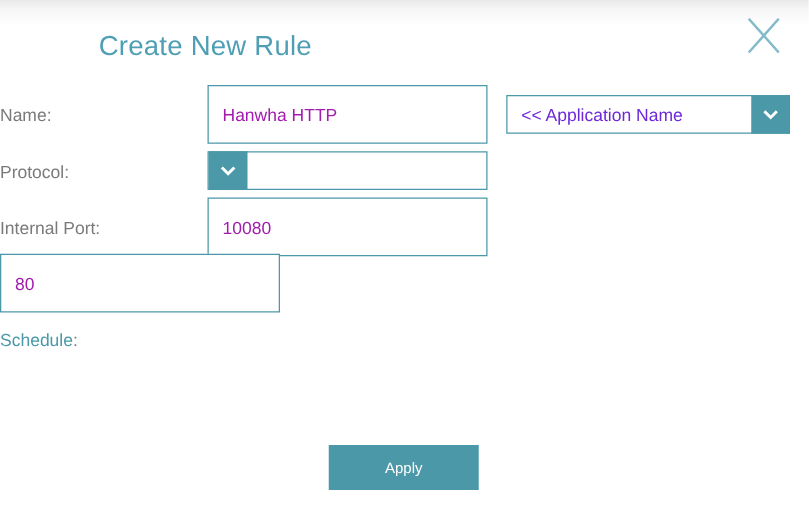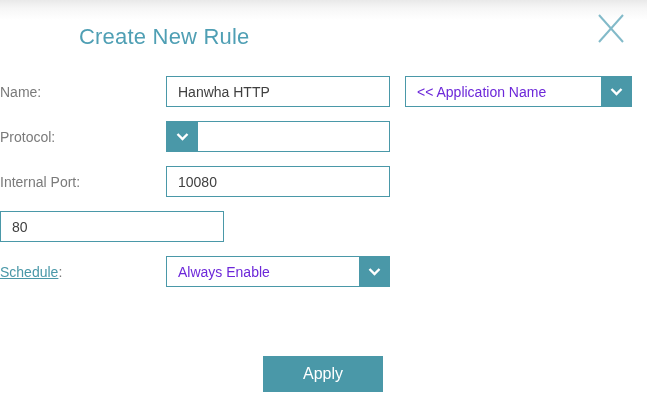--- a/index.html
+++ b/index.html
@@ -52,30 +52,29 @@
     flex: 0 0 157px;
     text-align: left;
     font-size: 14px;
     color: #7a7a7a;
     padding-right: 0;
     margin-right: 9px;
     white-space: nowrap;
   }
   .label a {
     color: #4a98a8;
-    text-decoration: underline;
     cursor: pointer;
   }
   .text-input {
     width: 224px;
-    height: 31px;
+    height: 47px;
     border: 1px solid #4a98a8;
     font-family: "Liberation Sans", sans-serif;
     font-size: 14px;
-    color: #404040;
+    color: #a21caf;
     padding: 0 8px 0 11px;
     background: #ffffff;
     outline: none;
   }
   .select {
     display: flex;
     align-items: stretch;
     height: 31px;
     border: 1px solid #4a98a8;
     background: #ffffff;
@@ -104,21 +103,21 @@
   .apply-btn {
     position: absolute;
     left: 263px;
     top: 356px;
     width: 120px;
     height: 36px;
     background: #4a98a8;
     color: #ffffff;
     border: none;
     font-family: "Liberation Sans", sans-serif;
-    font-size: 16px;
+    font-size: 12px;
     cursor: pointer;
   }
 </style>
 </head>
 <body>
 
 <div class="page">
 
   <h1 class="title">Create New Rule</h1>
 
@@ -166,29 +165,19 @@
       <div class="label">Internal Port:</div>
       <input class="text-input" type="text" value="10080" style="">
     </div>
 
     <div class="row">
       <input class="text-input" type="text" value="80" style="">
     </div>
 
     <div class="row">
       <div class="label"><a>Schedule</a><span>:</span></div>
-      <div class="select main">
-        <div class="select-value">Always Enable</div>
-        <div class="select-btn">
-          <span>
-            <svg width="17" height="17" viewBox="0 0 17 17" style="display:block">
-              <polyline points="3.5,6 8.5,11 13.5,6" fill="none" stroke="#ffffff" stroke-width="2.4"></polyline>
-            </svg>
-          </span>
-        </div>
-      </div>
     </div>
 
   </div>
 
   <button class="apply-btn">Apply</button>
 
 </div>
 
 </body></html>

